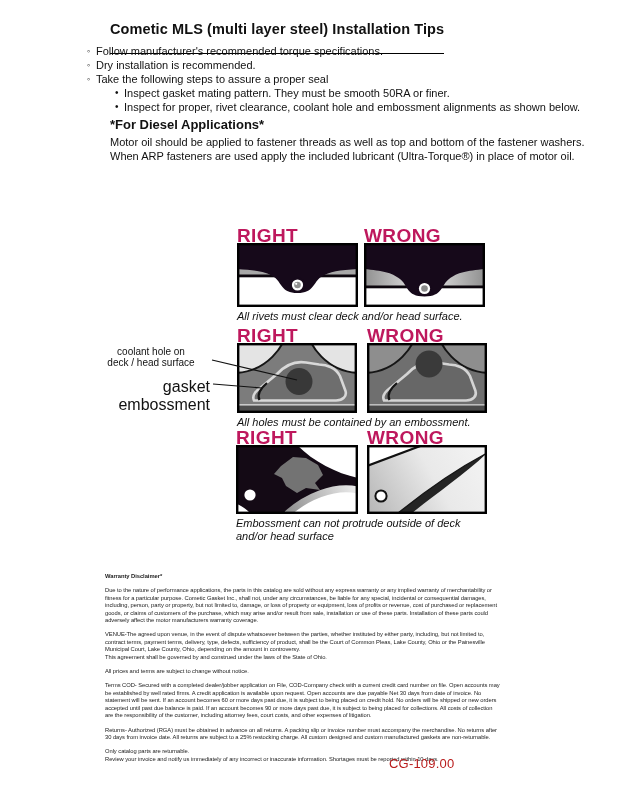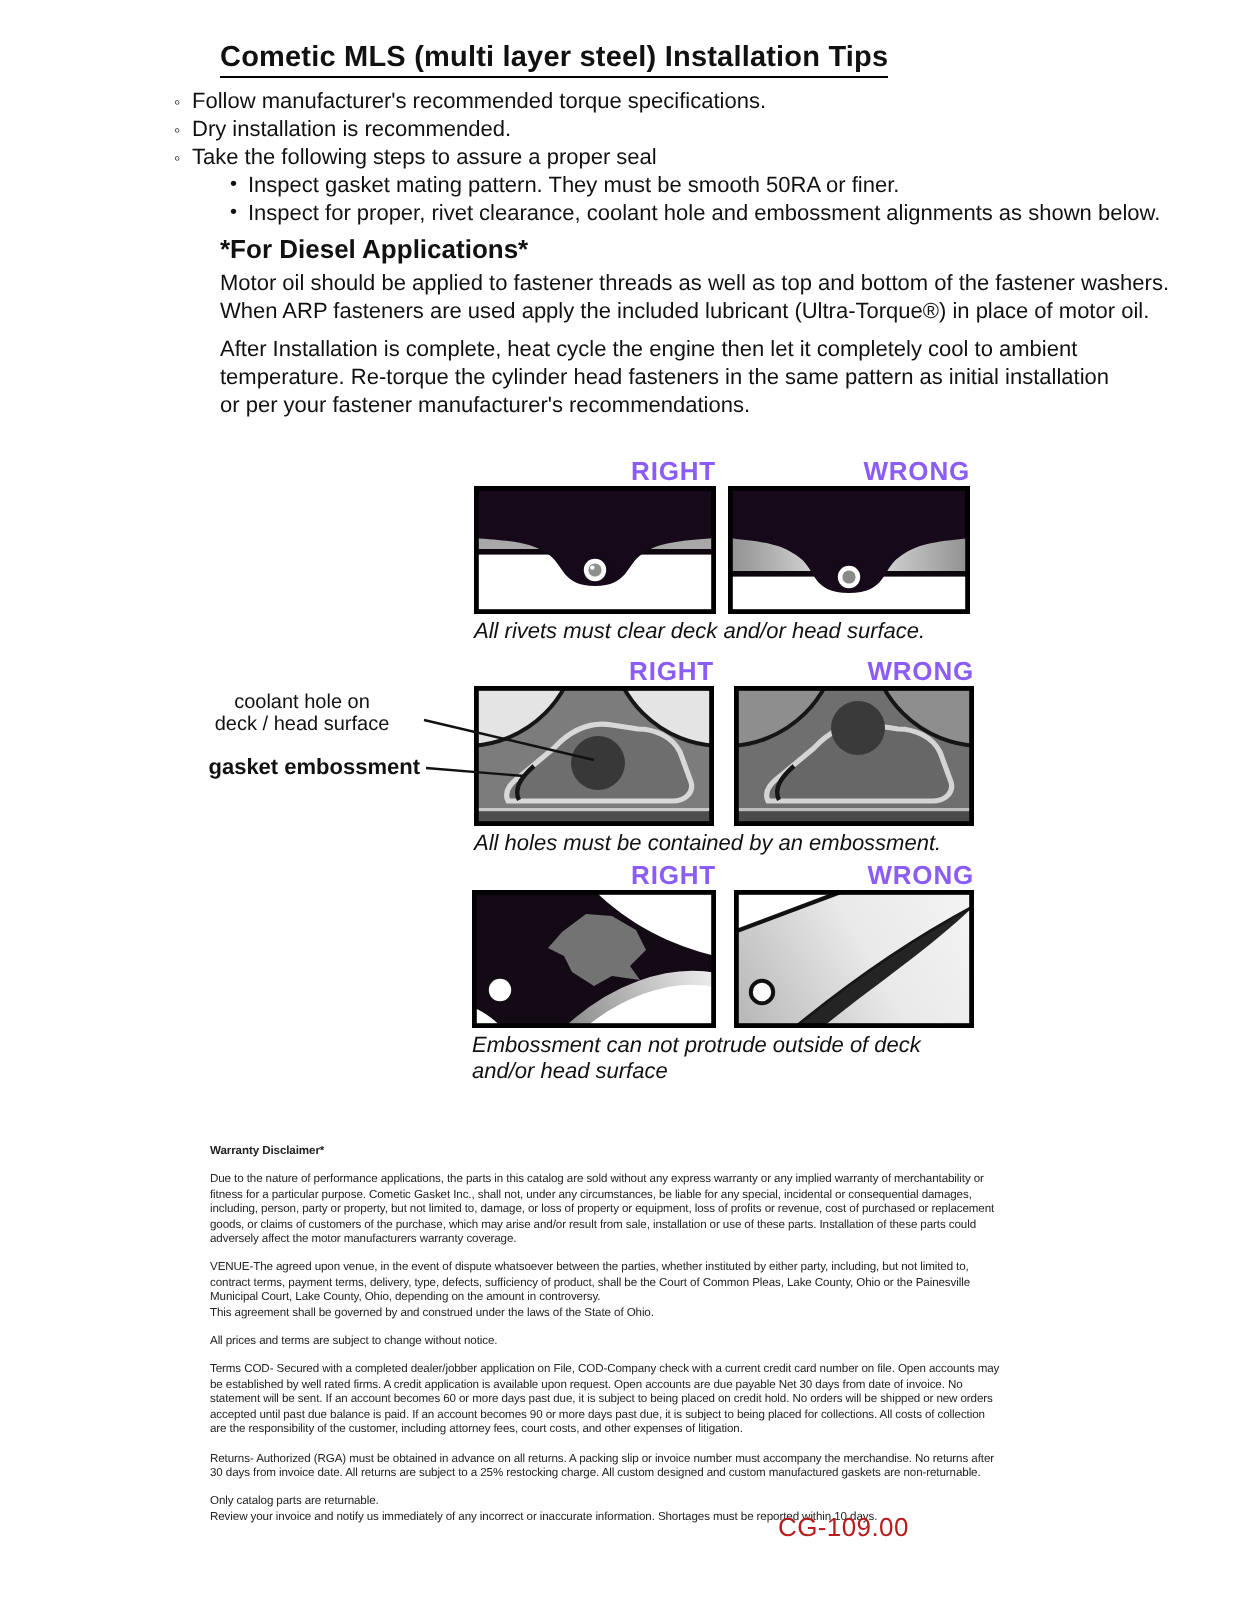--- a/index.html
+++ b/index.html
@@ -4,55 +4,55 @@
 <style>
   * { margin:0; padding:0; box-sizing:border-box; }
   html,body { background:#ffffff; }
   .page {
     position:relative; width:618px; height:800px; background:#ffffff;
     font-family:"Liberation Sans", sans-serif; color:#111; overflow:hidden;
   }
   .abs { position:absolute; }
   .title {
     left:110px; top:21px; font-size:14.5px; font-weight:bold;
-    border-bottom:1.6px solid #000; padding-bottom:1px; letter-spacing:0.1px;
+    border-bottom:1.6px solid #000; padding-bottom:16px; letter-spacing:0.1px;
   }
   .intro { left:87px; top:44px; font-size:11px; line-height:14px; }
   .b-row { display:flex; align-items:flex-start; }
   .b-marker { width:9px; font-size:9px; line-height:14px; flex:0 0 9px; }
   .b-sub { margin-left:28px; }
   .b-sub .b-marker { font-size:10px; }
   .diesel-h { left:110px; top:117px; font-size:13px; font-weight:bold; }
   .para { left:110px; font-size:11px; line-height:13.8px; white-space:pre-line; }
   .p1 { top:136px; }
   .p2 { top:169px; }
   .note { top:209px; }
   .fig { display:flex; flex-direction:column; }
   .fig-labels { display:flex; margin-bottom:0px; }
   .fig-label {
-    text-align:right; font-size:13px; font-weight:600; letter-spacing:0.4px;
-    color:#8b5cf6; height:14px; line-height:13px;
+    text-align:left; font-size:19px; font-weight:600; letter-spacing:0.4px;
+    color:#be185d; height:14px; line-height:13px;
   }
   .fig-boxes { display:flex; }
   .fig-caption { font-size:11px; line-height:12.5px; margin-top:3px; color:#111; white-space:pre-line;font-style:italic; }
   .row1 { left:237px; top:229px; }
   .row1 .fig-label { width:121px; }
   .row1 .gap { width:6px; }
   .row2 { left:237px; top:329px; }
   .row2 .fig-label { width:120px; }
   .row2 .gap { width:10px; }
   .row3 { left:236px; top:431px; }
   .row3 .fig-label-a { width:122px; }
   .row3 .fig-label-b { width:120px; }
   .row3 .gap { width:9px; }
   .annot {
     left:92px; top:346px; width:118px; text-align:center;
     font-size:10px; line-height:11px; white-space:pre-line; color:#111;
   }
-  .annot2 { left:92px; top:378px; width:118px; text-align:right; font-size:11px; color:#111;font-weight:bold; }
+  .annot2 { left:92px; top:378px; width:118px; text-align:right; font-size:16px; color:#111; }
   .leaders { left:205px; top:350px; width:100px; height:45px; z-index:5; pointer-events:none; }
   .fineprint { left:105px; top:573px; width:472px; font-size:5.8px; line-height:7.4px; letter-spacing:-0.05px; color:#222; }
   .fineprint .fp { white-space:pre-line; margin-bottom:7px; }
   .fineprint .fp-h { font-weight:bold; margin-bottom:7px; }
   .footer-code { left:389px; top:756px; font-size:13px; color:#b91c1c; letter-spacing:0.2px; }
   svg { display:block; }
 </style>
 </head>
 <body>
 
@@ -79,23 +79,20 @@
     </div>
     <div class="b-row b-sub">
       <span class="b-marker">•</span>
       <span>Inspect for proper, rivet clearance, coolant hole and embossment alignments as shown below.</span>
     </div>
   </div>
 
   <div class="abs para p1">Motor oil should be applied to fastener threads as well as top and bottom of the fastener washers.
 When ARP fasteners are used apply the included lubricant (Ultra-Torque®) in place of motor oil.</div>
   <div class="abs diesel-h">*For Diesel Applications*</div>
-  <div class="abs para p2">After Installation is complete, heat cycle the engine then let it completely cool to ambient
-temperature. Re-torque the cylinder head fasteners in the same pattern as initial installation
-or per your fastener manufacturer's recommendations.</div>
 
   <div class="abs fig row1">
     <div class="fig-labels">
       <span class="fig-label">RIGHT</span>
       <span class="gap"></span>
       <span class="fig-label">WRONG</span>
     </div>
     <div class="fig-boxes">
       <svg viewBox="0 0 121 64" width="121" height="64">
         <rect width="121" height="64" fill="#ffffff"></rect>

